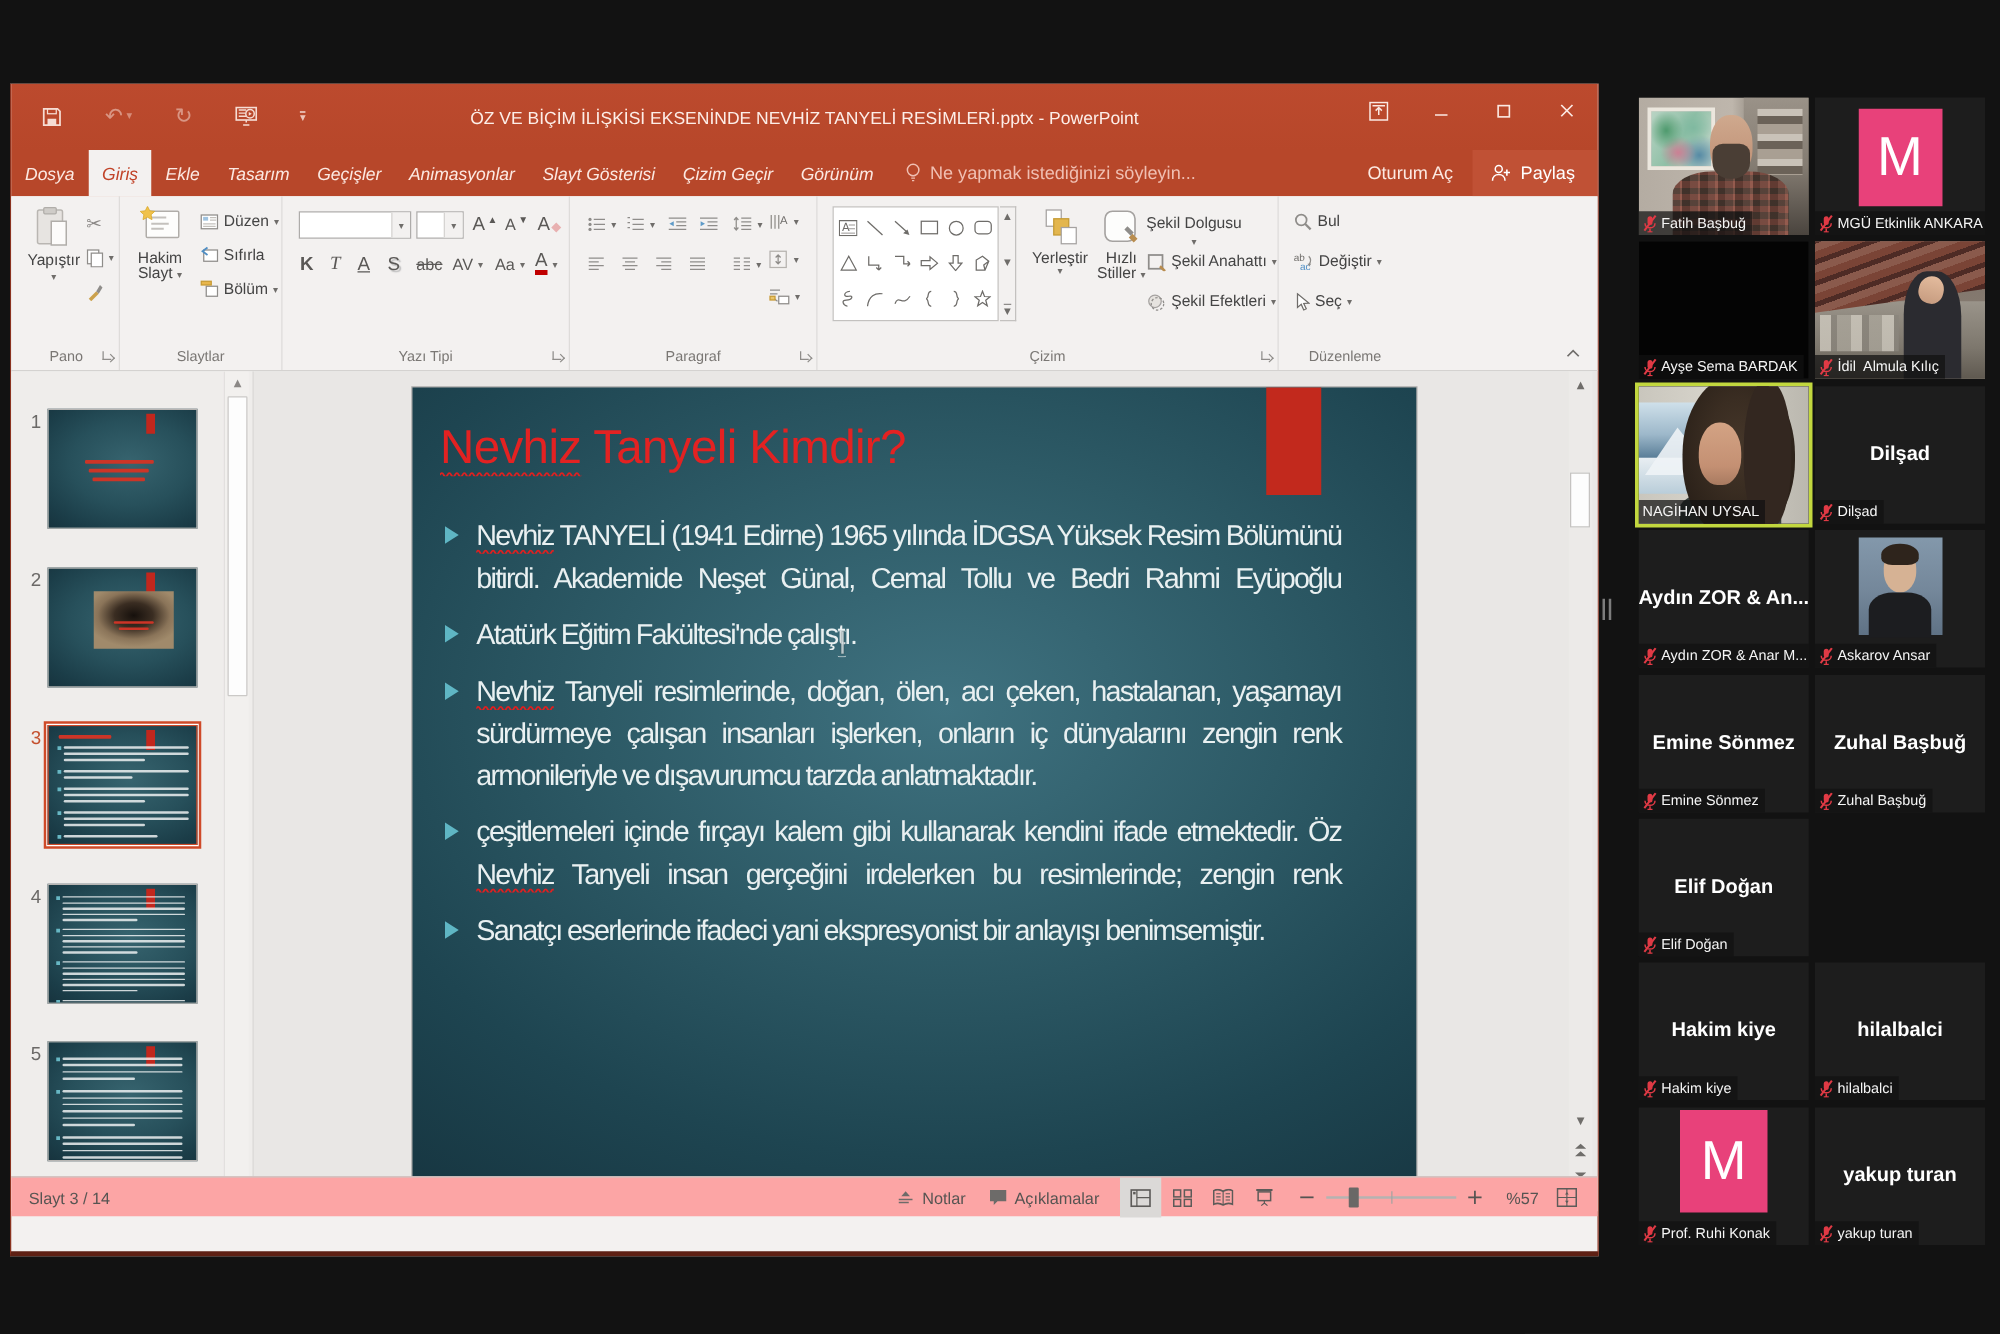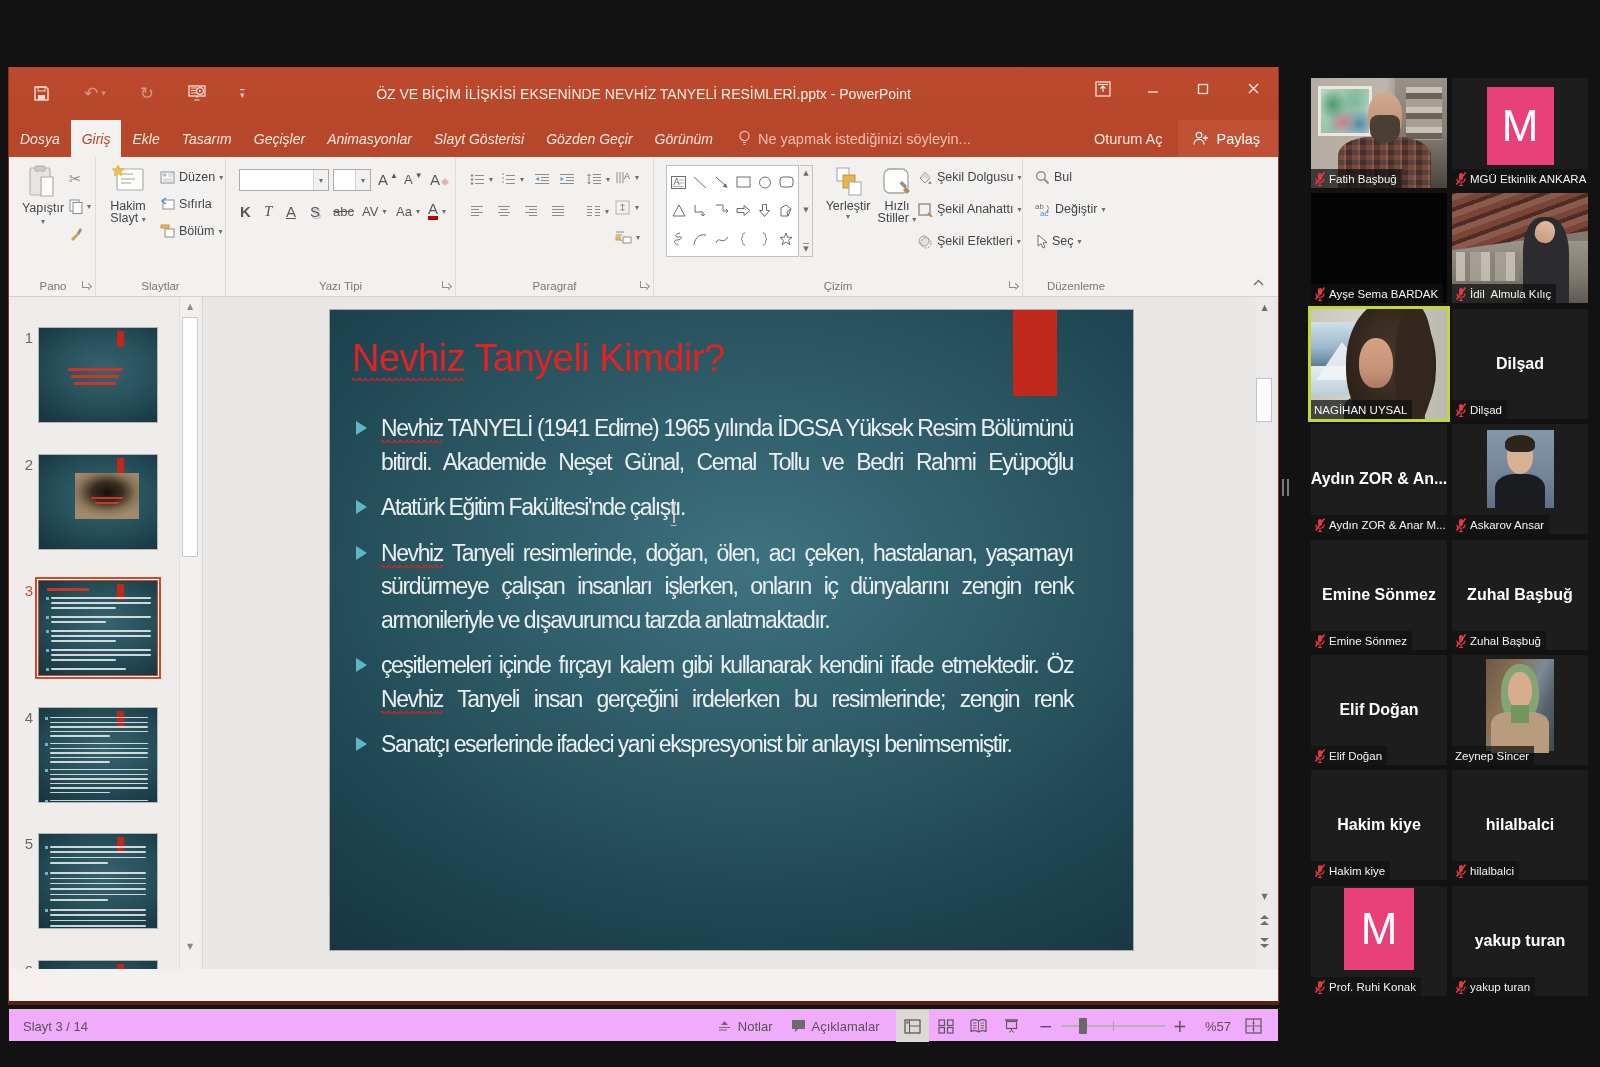--- a/index.html
+++ b/index.html
@@ -112,21 +112,21 @@
   #ibeam:after { content:""; position:absolute; left:1px; top:1px; width:7px; height:20px;
      border-top:1.5px solid #cdd8da; border-bottom:1.5px solid #cdd8da; border-radius:2px;}
 
   
   #slidescroll { position:absolute; left:1246px; top:0; width:19px; height:672px; background:#eceae8; }
   #slidescroll .sarr { position:absolute; left:0; width:19px; height:18px; color:#6f6d6a; font-size:8px;
      display:flex; align-items:center; justify-content:center; font-family:"DejaVu Sans",sans-serif; }
   #slidescroll .sthumb { position:absolute; left:1px; width:16px; background:#fdfdfd; border:1px solid #c5c3c1;}
 
   
-  #statusbar { position:absolute; left:0; top:942px; width:100%; height:32px; background:#f0abfc;
+  #statusbar { position:absolute; left:0; top:874px; width:100%; height:32px; background:#fca5a5;
      border-top:1px solid #c9c7c5; font-size:13px; color:#565452; }
   #sb-left { position:absolute; left:14px; top:0; height:32px; display:flex; align-items:center; }
   #sb-right { position:absolute; right:10px; top:0; height:32px; display:flex; align-items:center; }
   .sb-item { display:flex; align-items:center; gap:6px; padding:0 9px; height:32px; }
   .viewbtn { width:33px; height:32px; display:flex; align-items:center; justify-content:center; }
   .viewbtn.active { background:#dbd9d7; }
   .zoomtrack { position:relative; width:104px; height:2px; background:#b5b3b1; margin:0 6px;}
   .zoomtick { position:absolute; left:50%; top:-4px; width:1px; height:10px; background:#a5a3a1; }
   .zoomhandle { position:absolute; left:18px; top:-7px; width:8px; height:16px; background:#6a6866; border-radius:1px;}
   .zoomsign { font-size:17px; color:#565452; font-family:"DejaVu Sans",sans-serif; }
@@ -268,21 +268,21 @@
 
     <div id="tabrow">
 
       <div class="tab">Dosya</div>
         <div class="tab active">Giriş</div>
         <div class="tab">Ekle</div>
         <div class="tab">Tasarım</div>
         <div class="tab">Geçişler</div>
         <div class="tab">Animasyonlar</div>
         <div class="tab">Slayt Gösterisi</div>
-        <div class="tab">Gözden Geçir</div>
+        <div class="tab">Çizim Geçir</div>
         <div class="tab">Görünüm</div>
         <div class="tellme">
         <svg class="gi" width="13" height="17" viewBox="0 0 13 17">
             <circle cx="6.5" cy="6" r="4.6" fill="none" stroke="#f0bfb2" stroke-width="1.2"></circle>
             <path d="M4.8 10.5 h3.4 M5 12.5 h3 M5.6 14.5 h1.8" stroke="#f0bfb2" stroke-width="1.1"></path>
           </svg>
         <span>Ne yapmak istediğinizi söyleyin...</span>
       </div>
       <div class="tabspacer"></div>
       <div class="signin">Oturum Aç</div>
@@ -593,21 +593,21 @@
         </div>
         <div class="bigbtn" style="left:219px; top:10px; width:48px;">
           <svg class="gi" width="30" height="30" viewBox="0 0 30 30">
             <rect x="2" y="2" width="24" height="24" rx="6" fill="#fdfdfc" stroke="#a5a2a0" stroke-width="1.3"></rect>
             <path d="M24 20 l4 4 -3 3 -4-4 z" fill="#b98d4f"></path>
               <path d="M20 14 l5 5 -2.5 2.5 -5-5 z" fill="#8f8d8a"></path>
           </svg>
           <span><span>Hızlı</span></span>
           <span style="margin-top:-4px;"><span>Stiller</span> <span class="smallcaret">▾</span></span>
         </div>
-        <div class="srow" style="left:263px; top:10px;">
+        <div class="srow" style="left:263px; top:10px;flex-direction:column;">
           <svg class="gi" width="16" height="15" viewBox="0 0 16 15">
               <path d="M3 8 L8 2 l5 6 -5 5 z" fill="none" stroke="#8f8d8a"></path>
               <path d="M8 2 l5 6 H3 z" fill="#d8d5d1"></path>
               <path d="M13 11 c1.5 1.8 2.5 3 0 3 s-1.5-1.2 0-3" fill="#8f8d8a"></path>
             </svg>
           <span>Şekil Dolgusu</span>
             <span class="smallcaret">▾</span>
         </div>
         <div class="srow" style="left:263px; top:42px;">
           <svg class="gi" width="16" height="15" viewBox="0 0 16 15">
@@ -1003,31 +1003,20 @@
           </svg><span>Zuhal Başbuğ</span></div>
       </div>
       <div class="tile" style="left: 31px; top: 655px;">
         <div class="cname">Elif Doğan</div>
         <div class="plabel"><svg class="gi micmute" width="12" height="14" viewBox="0 0 12 14">
             <rect x="4" y="1" width="4" height="7" rx="2" fill="#e03a45"></rect>
             <path d="M2 6.5 c0 5 8 5 8 0 M6 11 v2 M4 13.5 h4" fill="none" stroke="#e03a45" stroke-width="1.2"></path>
             <path d="M1.5 12.5 L10.5 0.5" stroke="#e03a45" stroke-width="1.6"></path>
           </svg><span>Elif Doğan</span></div>
       </div>
-      <div class="tile" style="left: 172px; top: 655px;">
-        <div class="avbox art-zeynep" style="width: 68px; height: 92px; left: 34px; top: 4px; background: none;">
-          <div class="art art-zeynep">
-            <div class="scarf"></div>
-            <div class="face"></div>
-            <div class="coat"></div>
-            <div class="scarf2"></div>
-          </div>
-        </div>
-        <div class="plabel"><span>Zeynep Sincer</span></div>
-      </div>
       <div class="tile" style="left: 31px; top: 770px;">
         <div class="cname">Hakim kiye</div>
         <div class="plabel"><svg class="gi micmute" width="12" height="14" viewBox="0 0 12 14">
             <rect x="4" y="1" width="4" height="7" rx="2" fill="#e03a45"></rect>
             <path d="M2 6.5 c0 5 8 5 8 0 M6 11 v2 M4 13.5 h4" fill="none" stroke="#e03a45" stroke-width="1.2"></path>
             <path d="M1.5 12.5 L10.5 0.5" stroke="#e03a45" stroke-width="1.6"></path>
           </svg><span>Hakim kiye</span></div>
       </div>
       <div class="tile" style="left: 172px; top: 770px;">
         <div class="cname">hilalbalci</div>

